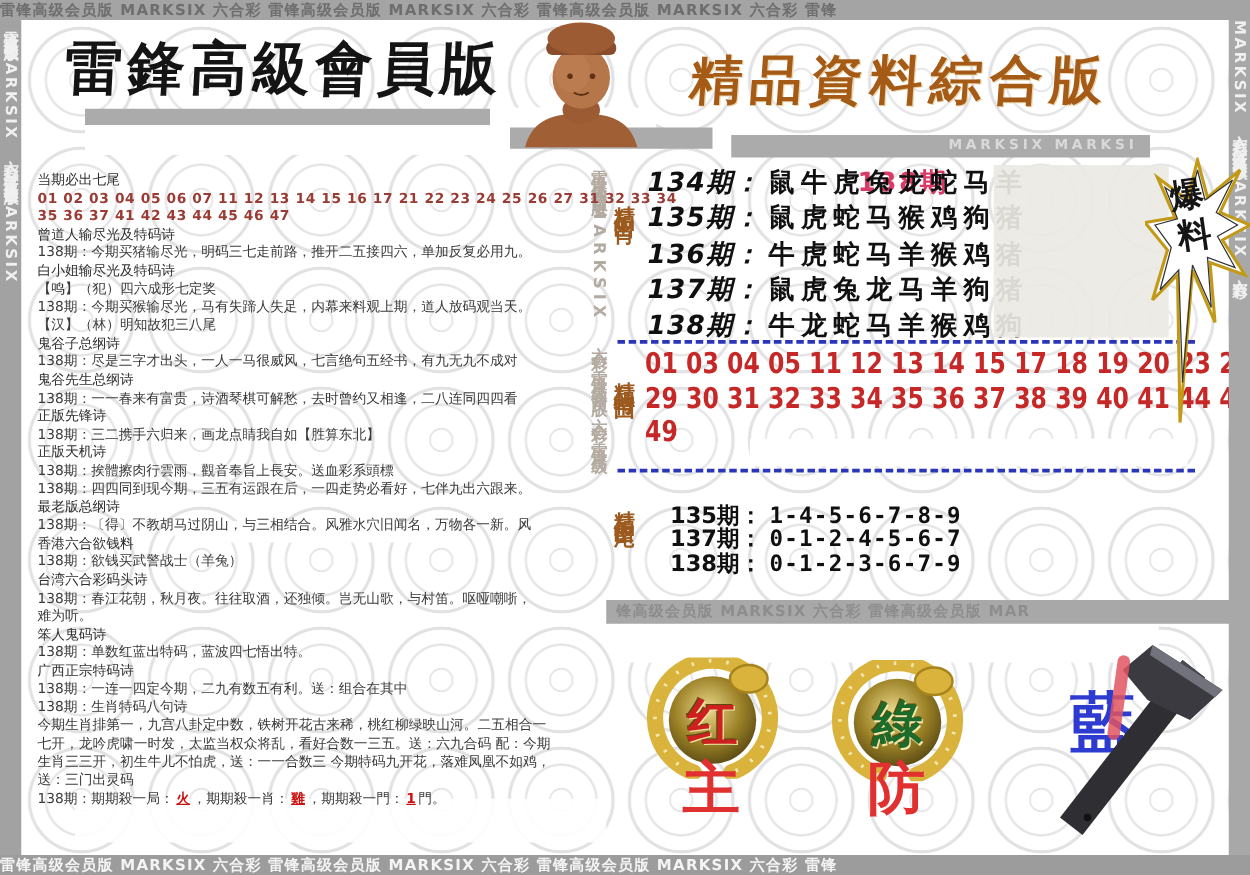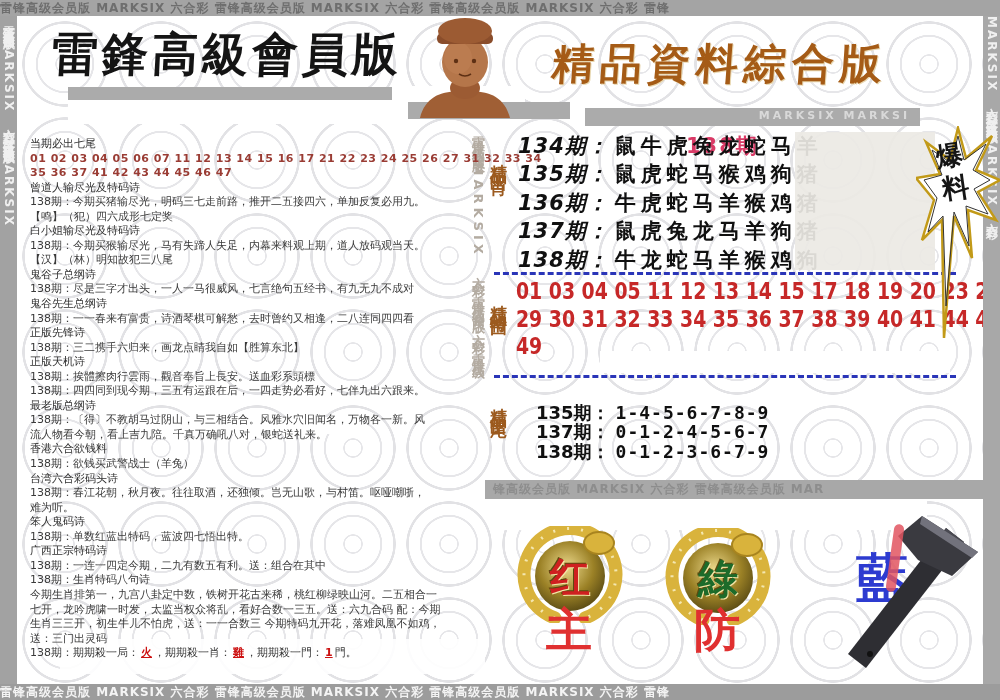--- a/index.html
+++ b/index.html
@@ -122,36 +122,35 @@
     <circle cx="68" cy="47" r="2.2" fill="#5e3014"></circle>
     <path d="M53,60 Q59,64 65,60" stroke="#5e3014" stroke-width="1.6" fill="none"></path>
   </svg>
 
   <div class="left-lines" id="left-lines">
       <div class="ln ln-h">当期必出七尾</div>
       <div class="ln ln-n">01 02 03 04 05 06 07 11 12 13 14 15 16 17 21 22 23 24 25 26 27 31 32 33 34</div>
       <div class="ln ln-n">35 36 37 41 42 43 44 45 46 47</div>
       <div class="ln ln-h">曾道人输尽光及特码诗</div>
       <div class="ln ln-b">138期：今期买猪输尽光，明码三七走前路，推开二五接四六，单加反复必用九。</div>
+      <div class="ln ln-h">白小姐输尽光及特码诗</div>
       <div class="ln ln-b">【鸣】（犯）四六成形七定奖</div>
-      <div class="ln ln-h">白小姐输尽光及特码诗</div>
       <div class="ln ln-b">138期：今期买猴输尽光，马有失蹄人失足，内幕来料观上期，道人放码观当天。</div>
       <div class="ln ln-b">【汉】（林）明知故犯三八尾</div>
       <div class="ln ln-h">鬼谷子总纲诗</div>
       <div class="ln ln-b">138期：尽是三字才出头，一人一马很威风，七言绝句五经书，有九无九不成对</div>
       <div class="ln ln-h">鬼谷先生总纲诗</div>
       <div class="ln ln-b">138期：一一春来有富贵，诗酒琴棋可解愁，去时曾约又相逢，二八连同四四看</div>
       <div class="ln ln-h">正版先锋诗</div>
       <div class="ln ln-b">138期：三二携手六归来，画龙点睛我自如【胜算东北】</div>
       <div class="ln ln-h">正版天机诗</div>
       <div class="ln ln-b">138期：挨體擦肉行雲雨，觀音奉旨上長安。送血彩系頭標</div>
       <div class="ln ln-b">138期：四四同到现今期，三五有运跟在后，一四走势必看好，七伴九出六跟来。</div>
       <div class="ln ln-h">最老版总纲诗</div>
       <div class="ln ln-b">138期：〔得〕不教胡马过阴山，与三相结合。风雅水穴旧闻名，万物各一新。风</div>
-      <div class="ln ln-b">流人物看今朝，看上吉九陪。千真万确吼八对，银蛇送礼来。</div>
       <div class="ln ln-h">香港六合欲钱料</div>
       <div class="ln ln-b">138期：欲钱买武警战士（羊兔）</div>
       <div class="ln ln-h">台湾六合彩码头诗</div>
       <div class="ln ln-b">138期：春江花朝，秋月夜。往往取酒，还独倾。岂无山歌，与村笛。呕哑嘲哳，</div>
       <div class="ln ln-b">难为听。</div>
       <div class="ln ln-h">笨人鬼码诗</div>
       <div class="ln ln-b">138期：单数红蓝出特码，蓝波四七悟出特。</div>
       <div class="ln ln-h">广西正宗特码诗</div>
       <div class="ln ln-b">138期：一连一四定今期，二九有数五有利。送：组合在其中</div>
       <div class="ln ln-b">138期：生肖特码八句诗</div>

